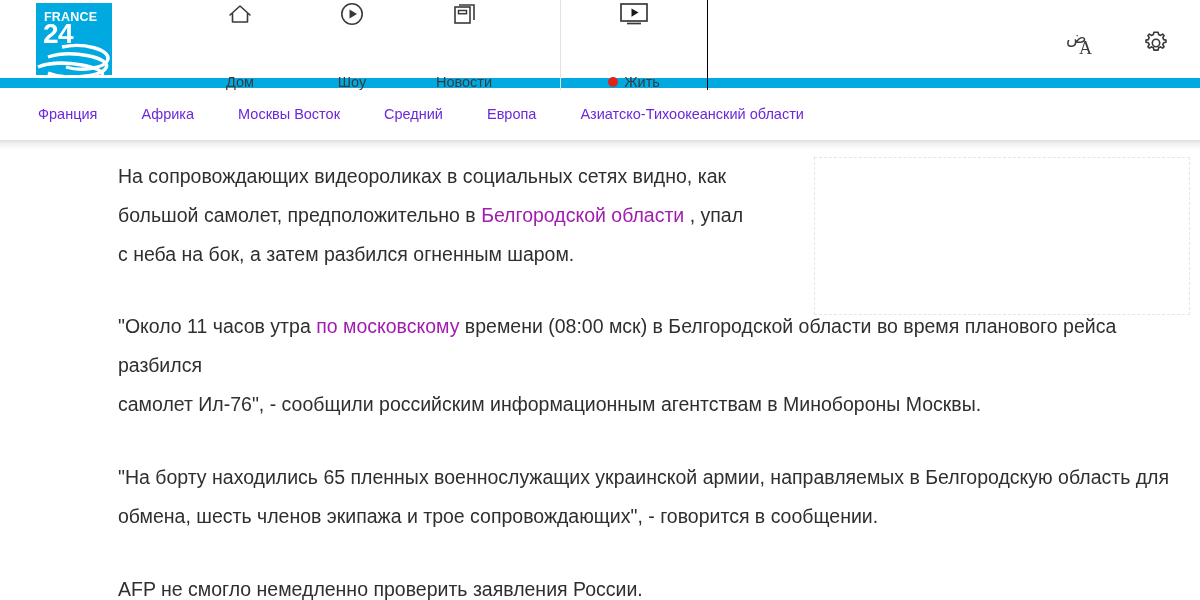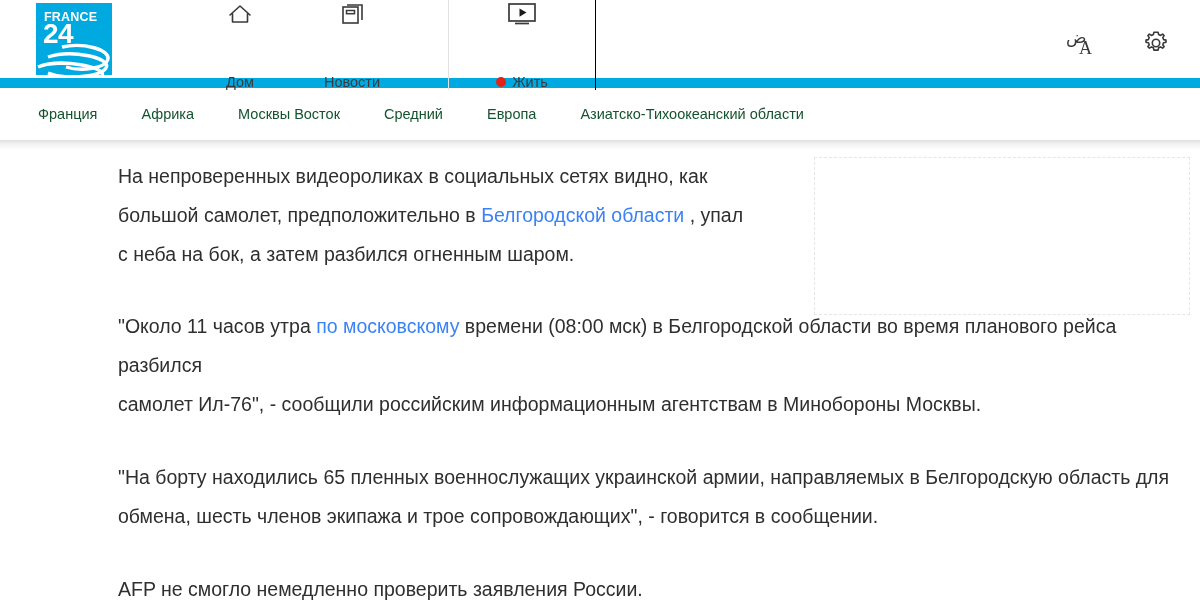--- a/index.html
+++ b/index.html
@@ -166,21 +166,21 @@
   .sub-nav {
     height: 52px;
     background: #ffffff;
     display: flex;
     align-items: center;
     padding-left: 38px;
     box-sizing: border-box;
   }
   .sub-nav-item {
     font-size: 14.5px;
-    color: #14532d;
+    color: #6d28d9;
     margin-right: 44px;
     white-space: nowrap;
     cursor: pointer;
     font-family: "Liberation Sans", sans-serif;
   }
 
   
   .content-shadow {
     height: 10px;
     width: 100%;
@@ -219,21 +219,21 @@
     font-family: "Liberation Sans", sans-serif;
     font-weight: 400;
   }
   .para.p1 { width: 640px; margin-top: 7px; }
   .para.p2 { margin-top: 33px; }
   .para.p2 .narrow { display: block; }
   .para.p3 { margin-top: 34px; }
   .para.p4 { margin-top: 34px; }
 
   .lnk {
-    color: #3b82f6;
+    color: #a21caf;
     cursor: pointer;
     text-align: center;
   }
 
   .hl-red {
     position: relative;
     display: inline;
     background-image: linear-gradient(#e4002b, #e4002b);
     background-repeat: no-repeat;
     background-size: 100% 4px;
@@ -261,20 +261,29 @@
 
     <div class="nav-item">
       <span class="nav-icon">
         <svg width="26" height="24" viewBox="0 0 26 24">
           <path d="M3 13 L13 4 L23 13 M5.5 11.5 V20 H20.5 V11.5" fill="none" stroke="#3a3a3a" stroke-width="1.6" stroke-linejoin="round" stroke-linecap="round"></path>
         </svg>
       </span>
       <span class="nav-label">Дом</span>
     </div>
 
+    <div class="nav-item">
+      <span class="nav-icon">
+        <svg width="26" height="26" viewBox="0 0 26 26">
+          <circle cx="13" cy="13" r="10.2" fill="none" stroke="#3a3a3a" stroke-width="1.6"></circle>
+          <path d="M10.5 8.4 L18 13 L10.5 17.6 Z" fill="#3a3a3a"></path>
+        </svg>
+      </span>
+      <span class="nav-label">Шоу</span>
+    </div>
 
     <div class="nav-item">
       <span class="nav-icon">
         <svg width="26" height="26" viewBox="0 0 26 26">
           <path d="M8 4 H23 V19" fill="none" stroke="#3a3a3a" stroke-width="1.6"></path>
           <rect x="4" y="6" width="15" height="16" fill="#ffffff" stroke="#3a3a3a" stroke-width="1.6"></rect>
           <rect x="7.5" y="9.5" width="8" height="3.2" fill="none" stroke="#3a3a3a" stroke-width="1.5"></rect>
         </svg>
       </span>
       <span class="nav-label">Новости</span>
@@ -330,21 +339,21 @@
 
 <div class="content-shadow"></div>
 
 <div class="article-area">
 
   <div class="ad-slot"></div>
 
   <div class="article-body">
 
     <p class="para p1">
-      <span class="hl-red">На непроверенных видеороликах в социальных сетях видно,</span>
+      <span class="hl-red">На сопровождающих видеороликах в социальных сетях видно,</span>
       <span>как большой самолет, предположительно в </span><span class="lnk">Белгородской области</span><span> , упал с неба на бок, а затем разбился огненным шаром.</span>
     </p>
 
     <p class="para p2">
       <span class="narrow">
         <span>"Около 11 часов утра </span><span class="lnk">по московскому</span><span> времени (08:00 мск) в Белгородской области во время планового рейса разбился</span>
       </span>
       <span>самолет Ил-76", - сообщили российским информационным агентствам в Минобороны Москвы.</span>
     </p>
 

